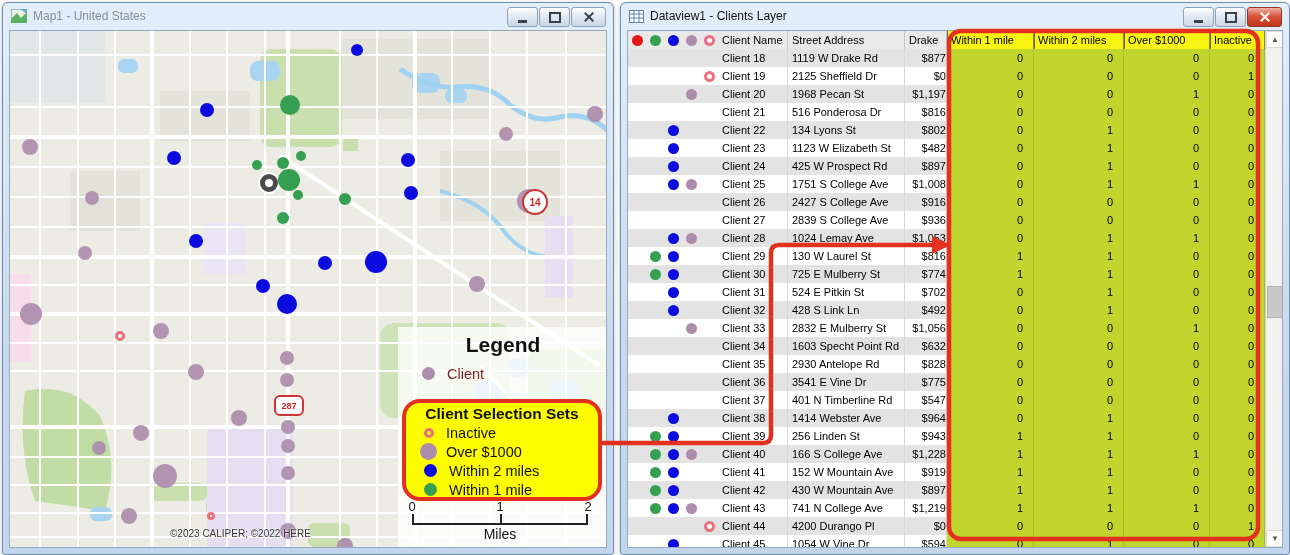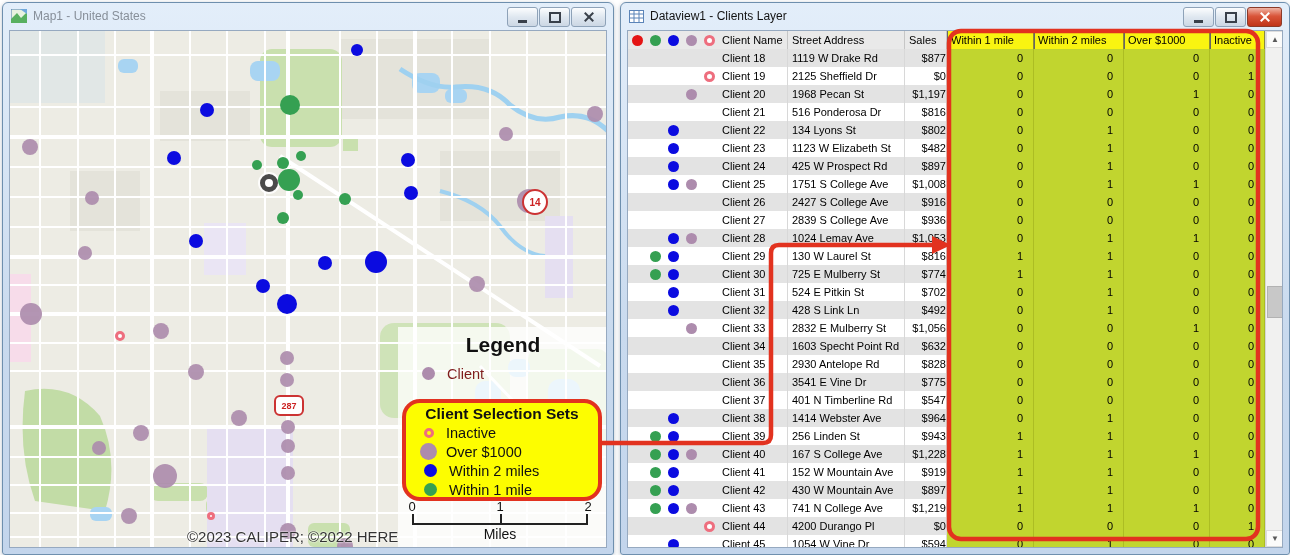--- a/index.html
+++ b/index.html
@@ -51,21 +51,21 @@
   .si-inactive{width:4px;height:4px;background:#fdfd00;border:3px solid var(--c-inactive_ring);}
   .si-over1000{width:17px;height:17px;background:var(--c-client);margin-left:-4px;margin-right:9px;}
   .si-within2{width:13px;height:13px;background:var(--c-within2);}
   .si-within1{width:13px;height:13px;background:var(--c-within1);}
   #scalebar{position:absolute;left:402px;top:468px;width:176px;z-index:2;}
   #scalebar .nums{position:relative;height:15px;font-size:13px;color:#111;}
   #scalebar .nums span{position:absolute;transform:translateX(-50%);}
   #scale-frame{position:relative;height:9px;border-left:2px solid #222;border-right:2px solid #222;border-bottom:2px solid #222;}
   #scale-frame i{position:absolute;left:50%;top:0;width:2px;height:9px;background:#222;}
   #scale-unit{text-align:center;font-size:14px;color:#111;margin-top:1px;}
-  #map-copyright{position:absolute;left:177px;top:497px;font-size:15px;color:#333;
+  #map-copyright{position:absolute;left:160px;top:497px;font-size:10px;color:#333;
                  text-shadow:0 0 2px #fff,0 0 2px #fff;z-index:2;}
 
   
   #dv-table{position:absolute;left:0;top:0;width:637px;bottom:0;background:#fff;font-size:11px;color:#000;}
   .dv-grid{display:grid;grid-template-columns:18px 18px 18px 18px 18px 70px 117px 42px 87px 90px 86px 55px;}
   #dv-header{height:18px;background:#e9e9e9;border-bottom:1px solid #aaa;}
   #dv-header .cell{display:flex;align-items:center;border-right:1px solid #c6c6c6;overflow:hidden;}
   #dv-header .c-icon{justify-content:center;border-right:none;}
   #dv-header .hl{background:var(--c-highlight_header);border-right:1px solid #8a8a3a;border-left:1px solid #666;}
   .hdot{width:11px;height:11px;border-radius:50%;}
@@ -335,21 +335,21 @@
               <span class="hdot hd-blue"></span>
             </div>
           <div class="cell c-icon">
               <span class="hdot hd-plum"></span>
             </div>
           <div class="cell c-icon">
               <span class="hdot hd-ring"></span>
             </div>
           <div class="cell c-name">Client Name</div>
           <div class="cell c-addr">Street Address</div>
-          <div class="cell c-name">Sales</div>
+          <div class="cell c-name">Drake</div>
           <div class="cell hl" style="padding-left:3px;">Within 1 mile</div>
           <div class="cell hl" style="padding-left:3px;">Within 2 miles</div>
           <div class="cell hl" style="padding-left:3px;">Over $1000</div>
           <div class="cell hl" style="padding-left:3px;">Inactive</div>
         </div>
         <div id="dv-rows">
             <div class="dv-row dv-grid alt">
               <div class="cell c-icon"></div>
               <div class="cell c-icon"></div>
               <div class="cell c-icon"></div>
@@ -701,21 +701,21 @@
                 <span class="rowdot dot-within1"></span>
               </div>
               <div class="cell c-icon">
                 <span class="rowdot dot-within2"></span>
               </div>
               <div class="cell c-icon">
                 <span class="rowdot dot-client"></span>
               </div>
               <div class="cell c-icon"></div>
               <div class="cell c-name">Client 40</div>
-              <div class="cell c-addr">167 S College Ave</div>
+              <div class="cell c-addr">166 S College Ave</div>
               <div class="cell c-sales">$1,228</div>
               <div class="cell c-num hl">1</div>
               <div class="cell c-num hl">1</div>
               <div class="cell c-num hl">1</div>
               <div class="cell c-num hl">0</div>
             </div>
             <div class="dv-row dv-grid">
               <div class="cell c-icon"></div>
               <div class="cell c-icon">
                 <span class="rowdot dot-within1"></span>

